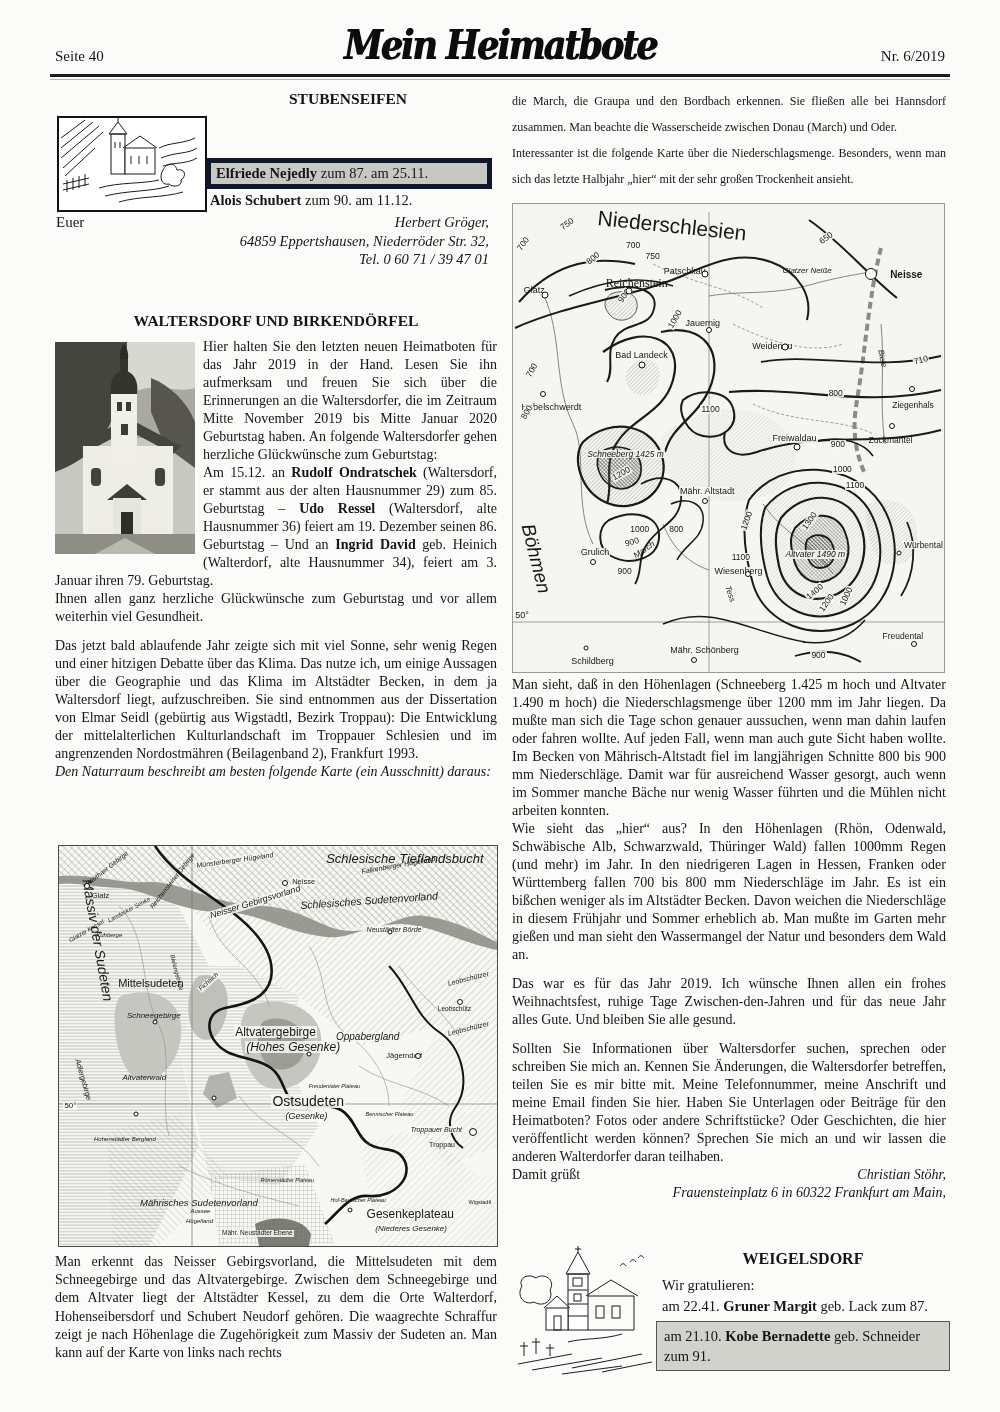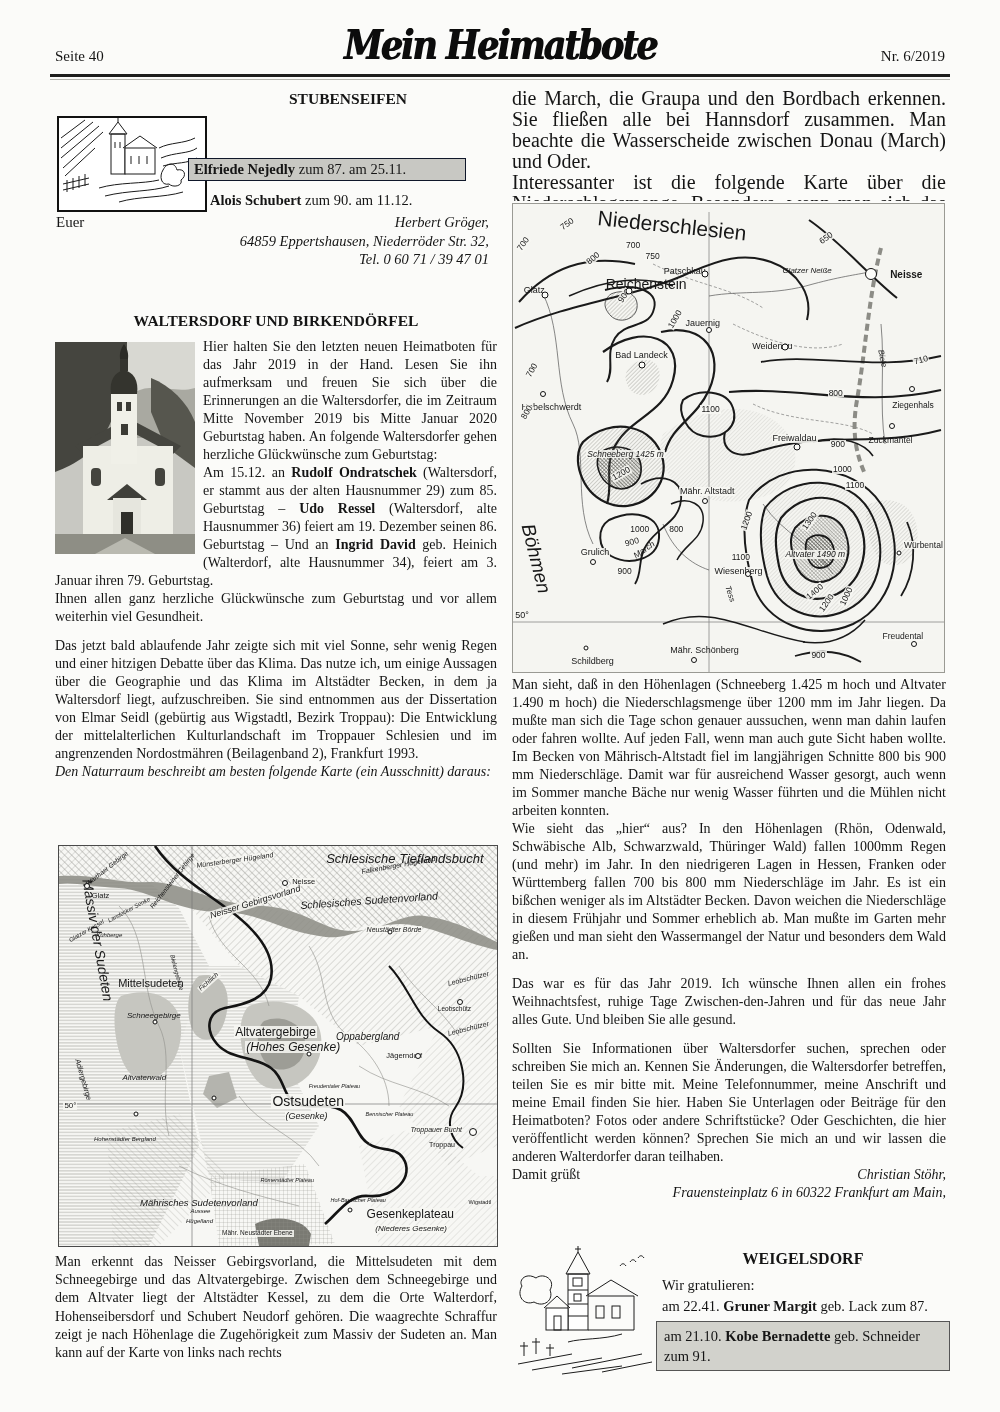--- a/index.html
+++ b/index.html
@@ -18,36 +18,36 @@
   p{margin:0;}
   .just{text-align:justify;}
   .gap{margin-top:11px;}
   .it{font-style:italic;}
   .rich{white-space:pre-wrap;}
   
   .st-title{position:absolute;left:208px;top:90px;width:280px;margin:0;text-align:center;
         font-size:15.5px;font-weight:700;}
   .st-sketch{position:absolute;left:57px;top:116px;width:146px;height:92px;border:2px solid #111;background:#fff;}
   .st-intro{position:absolute;left:208px;top:112px;width:282px;font-weight:700;font-size:14.5px;line-height:19px;}
-  .st-box{position:absolute;left:188px;top:158px;width:266px;background:#c8c8c3;border:1px solid #0f172a;
+  .st-box{position:absolute;left:206px;top:158px;width:266px;background:#c8c8c3;border:5px solid #0f172a;
         padding:2px 5px;font-size:14.5px;}
   .st-line2{position:absolute;left:210px;top:192px;font-size:14.5px;}
   .st-euer{position:absolute;left:56px;top:214px;font-size:15px;}
   .st-contact{position:absolute;left:208px;top:213px;width:281px;text-align:right;font-style:italic;
         font-size:14.5px;line-height:18.5px;}
   
   .wd-title{position:absolute;left:55px;top:312px;width:442px;margin:0;text-align:center;
         font-weight:700;font-size:15.5px;}
   .wd-body{position:absolute;left:55px;top:338px;width:442px;height:504px;overflow:hidden;
         font-size:14px;line-height:18px;}
   .wd-photo{float:left;width:140px;height:212px;margin:4px 8px 2px 0;}
   .lb-par{position:absolute;left:55px;top:1253px;width:442px;font-size:14px;line-height:18.2px;}
   
   .rt-par{position:absolute;left:512px;top:88px;width:434px;height:113px;overflow:hidden;
-        font-size:20px;line-height:21px;}
+        font-size:12px;line-height:26px;}
   .rm-par{position:absolute;left:512px;top:676px;width:434px;height:556px;overflow:hidden;
         font-size:14px;line-height:18px;}
   .signline{display:flex;justify-content:space-between;}
   .sigblock{text-align:right;}
   
   .wg-sketch{position:absolute;left:512px;top:1246px;width:142px;height:130px;}
   .wg-title{position:absolute;left:660px;top:1250px;width:286px;margin:0;text-align:center;
         font-weight:700;font-size:16px;}
   .wg-intro{position:absolute;left:662px;top:1277px;font-size:14.5px;}
   .wg-line1{position:absolute;left:662px;top:1298px;font-size:14.5px;}
@@ -314,21 +314,21 @@
         <path d="M150,420 C200,398 240,430 292,438" stroke-width="1.5"></path>
         <path d="M290,438 C320,442 340,430 352,416" stroke-width="1.5"></path>
         <path d="M282,452 C310,444 330,448 348,458" stroke-width="1.8"></path>
         <path d="M388,392 C402,370 404,340 394,318" stroke-width="1.8"></path>
       </g>
     </svg>
     <div class="labels">
         <span class="map-label" style="left: 20%; top: 0.6%; font-size: 21px; transform: rotate(6deg);">Niederschlesien</span>
         <span class="map-label" style="left: 5.5%; top: 68%; font-size: 19px; transform: rotate(76deg); font-style: italic;">Böhmen</span>
         <span class="map-label" style="left: 2.5%; top: 17.5%; font-size: 9px;">Glatz</span>
-        <span class="map-label" style="left: 21.5%; top: 15.5%; font-size: 14px;">Reichenstein</span>
+        <span class="map-label" style="left: 21.5%; top: 15.5%; font-size: 12px; font-family: Liberation Serif, serif;">Reichenstein</span>
         <span class="map-label" style="left: 35%; top: 13.5%; font-size: 9px;">Patschkau</span>
         <span class="map-label" style="left: 62.5%; top: 13.5%; font-size: 8px; font-style: italic;">Glatzer Neiße</span>
         <span class="map-label" style="left: 87.5%; top: 14%; font-size: 10px; font-weight: bold;">Neisse</span>
         <span class="map-label" style="left: 40%; top: 24.5%; font-size: 9px;">Jauernig</span>
         <span class="map-label bg" style="left: 23.5%; top: 31.5%; font-size: 9px;">Bad Landeck</span>
         <span class="map-label" style="left: 55.5%; top: 29.5%; font-size: 9px;">Weidenau</span>
         <span class="map-label" style="left: 2%; top: 42.5%; font-size: 9px;">Habelschwerdt</span>
         <span class="map-label" style="left: 88%; top: 42%; font-size: 8.5px;">Ziegenhals</span>
         <span class="map-label" style="left: 82.5%; top: 49.5%; font-size: 8.5px;">Zuckmantel</span>
         <span class="map-label bg" style="left: 60%; top: 49.2%; font-size: 9px;">Freiwaldau</span>

